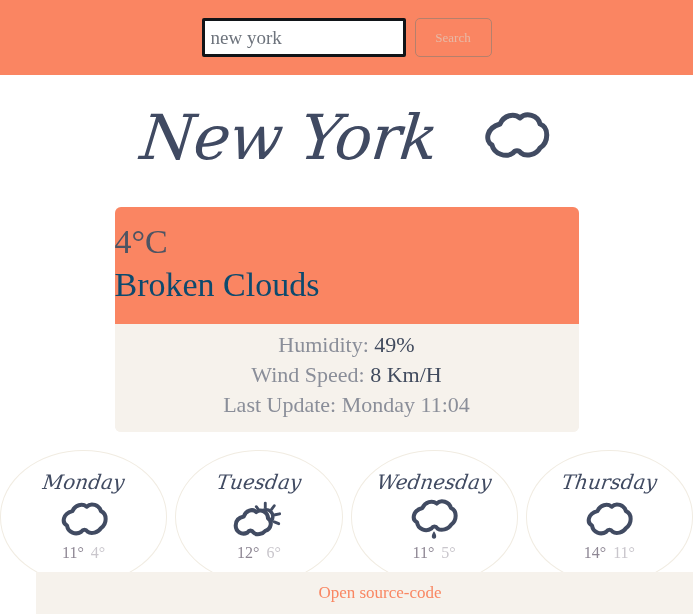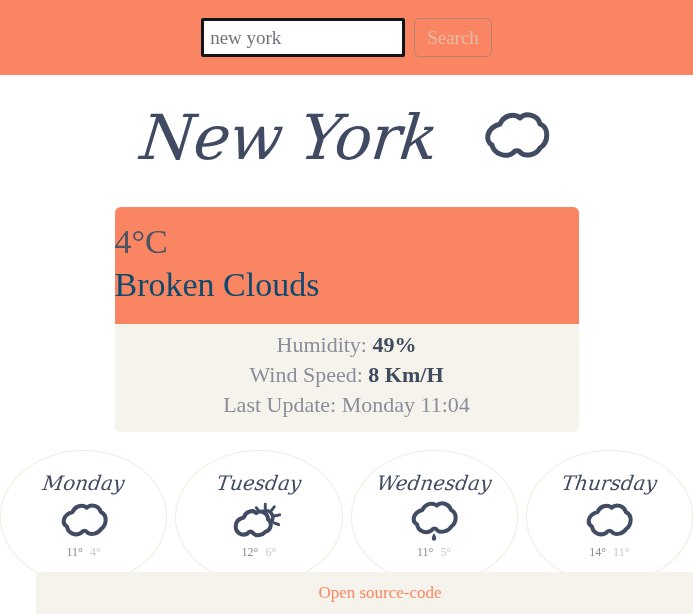--- a/index.html
+++ b/index.html
@@ -47,21 +47,21 @@
   .search-button {
     margin-left: 9px;
     min-width: 77px;
     height: 39px;
     box-sizing: border-box;
     background: transparent;
     border: 1px solid #b5806c;
     border-radius: 5px;
     color: #e7b9a6;
     font-family: "Liberation Serif", "DejaVu Serif", serif;
-    font-size: 19px;
+    font-size: 13px;
     line-height: 37px;
     padding: 0 12px;
     cursor: pointer;
   }
 
   
   .city-row {
     height: 110px;
     display: flex;
     align-items: center;
@@ -111,21 +111,21 @@
     text-align: center;
     padding: 6px 0 12px 0;
   }
   .detail-line {
     font-size: 22px;
     color: #8a8e99;
     line-height: 1.36;
   }
   .detail-line b {
     color: #414b5e;
-    font-weight: bold;
+    font-weight: normal;
   }
 
   
   .forecast {
     display: flex;
     justify-content: center;
     margin-top: 18px;
     gap: 8px;
   }
   .forecast-card {
@@ -144,21 +144,21 @@
     font-style: italic;
     font-size: 20px;
     color: #414b62;
     transform: skewX(-8deg);
     line-height: 1;
     margin-bottom: 6px;
     white-space: nowrap;
   }
   .forecast-icon { height: 46px; display: flex; align-items: center; justify-content: center; }
   .forecast-temps {
-    font-size: 12px;
+    font-size: 16px;
     white-space: nowrap;
   }
   .temp-max { color: #8e8794; margin-right: 7px; }
   .temp-min { color: #c9c6cc; }
 
   
   .footer {
     position: absolute;
     left: 0;
     bottom: 0;

